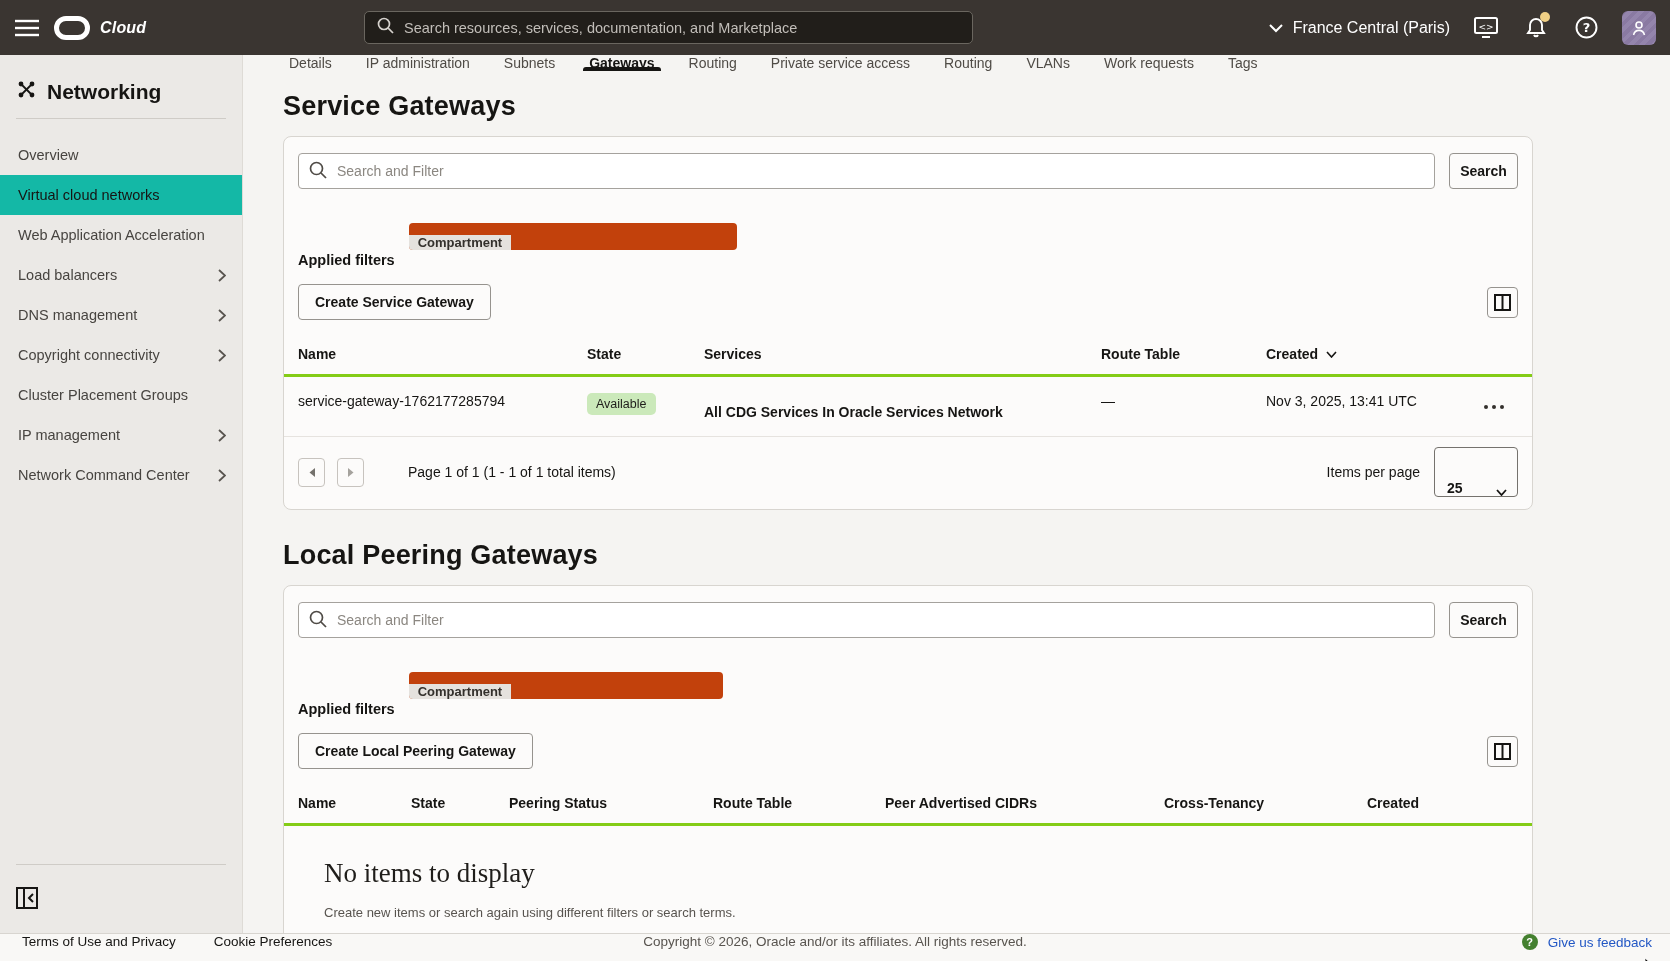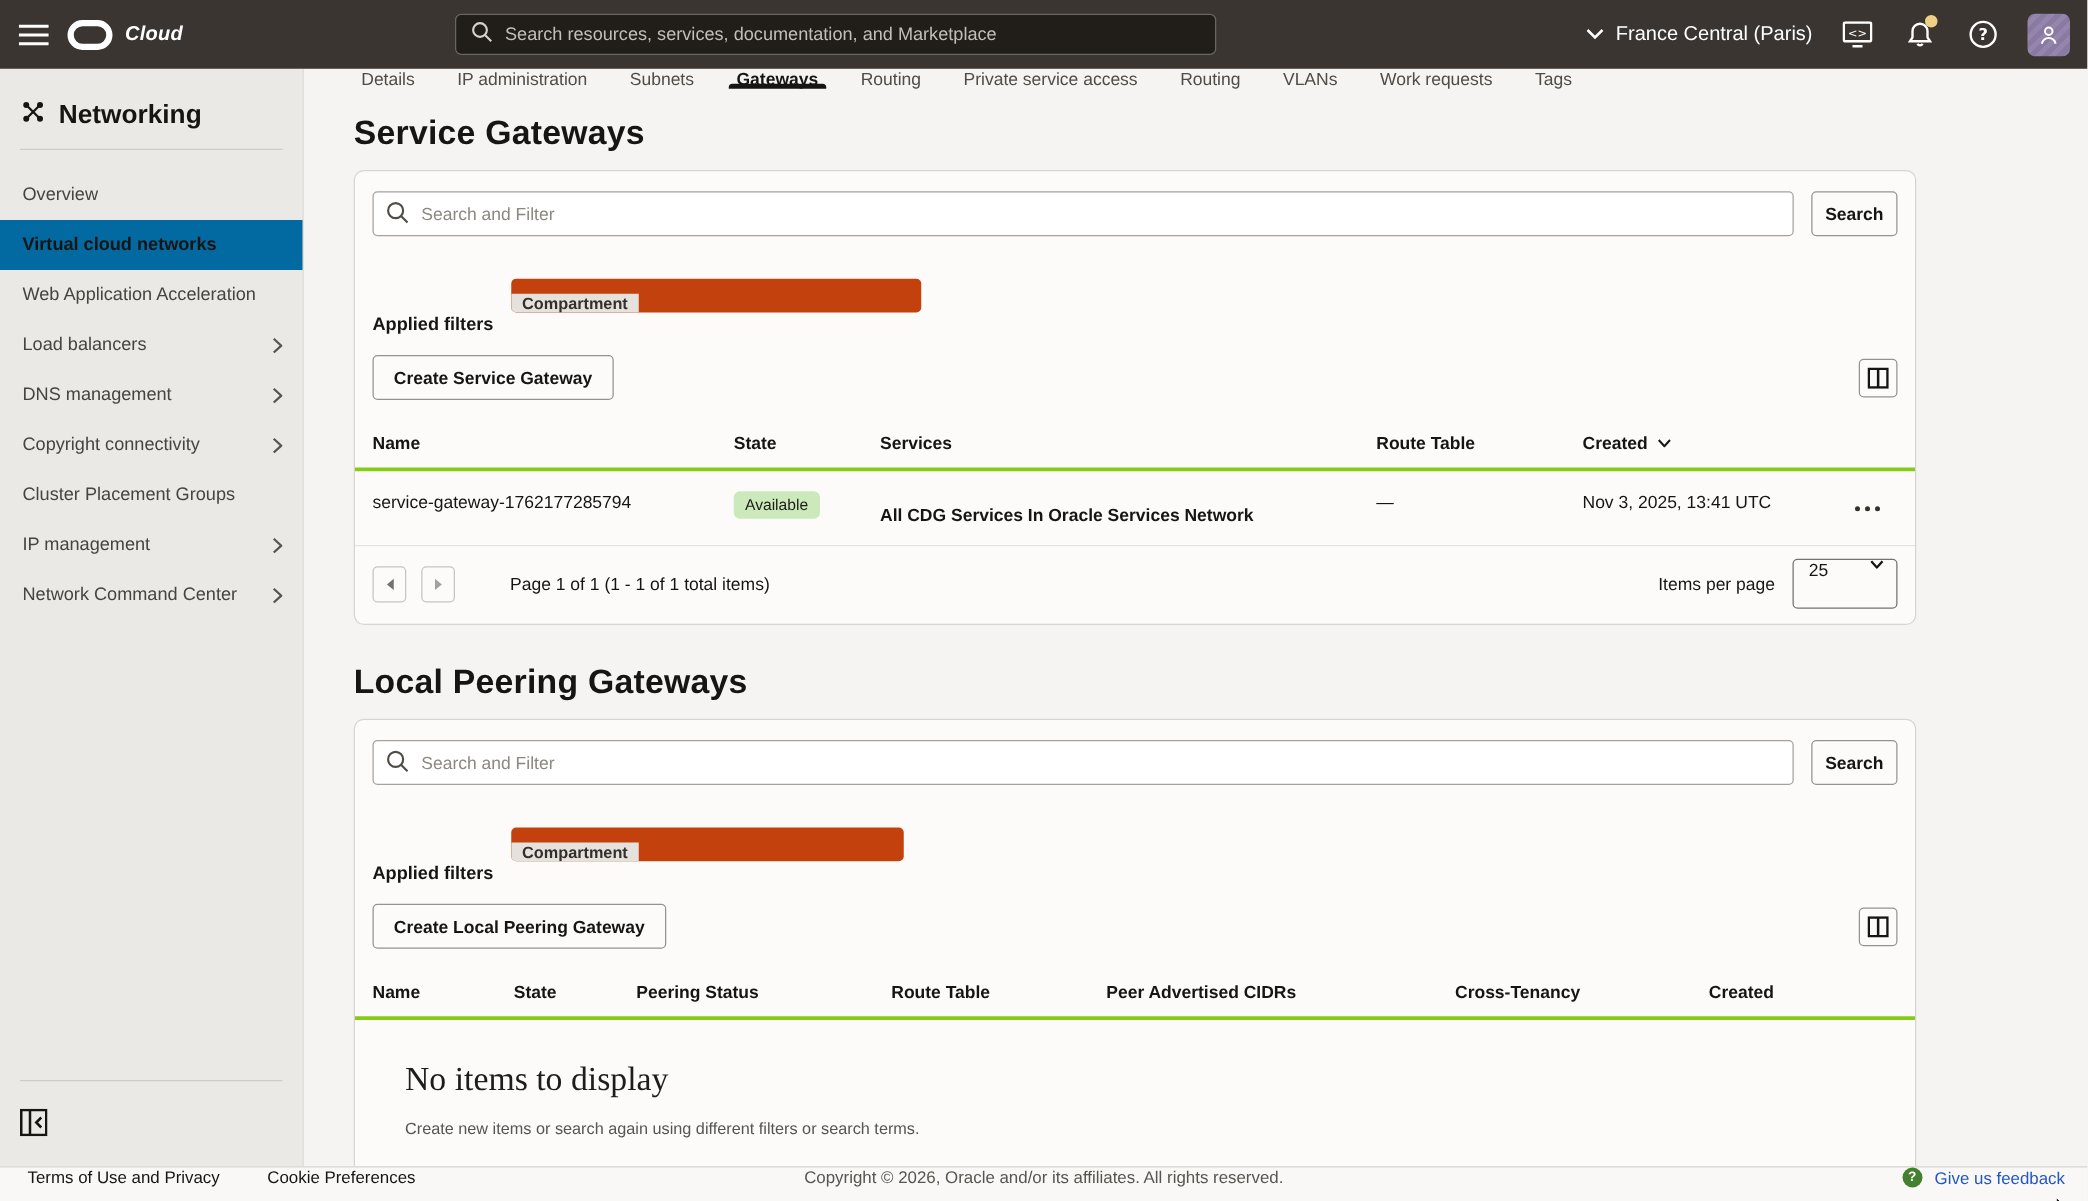--- a/index.html
+++ b/index.html
@@ -23,21 +23,21 @@
             background:repeating-linear-gradient(135deg,#8a7aa2 0 4px,#9485ac 4px 8px); cursor:pointer; }
 
   
   .shell { display:flex; height:878px; }
   .sidebar { width:243px; background:#ebe9e6; border-right:1px solid #dedbd6; display:flex; flex-direction:column; }
   .side-head { display:flex; align-items:center; gap:10px; padding:24px 16px 14px 16px; }
   .side-title { font-size:21px; font-weight:700; color:#161513; }
   .side-div { border-top:1px solid #cfccc7; margin:0 16px; }
   .side-nav { margin-top:16px; }
   .side-item { height:40px; display:flex; align-items:center; justify-content:space-between; padding:0 16px 0 18px; font-size:14.5px; color:#474440; cursor:pointer; }
-  .side-item.selected { background:#0369a1; color:#161513; font-weight:700; }
+  .side-item.selected { background:#14b8a6; color:#161513; font-weight:400; }
   .side-spacer { flex:1; }
   .collapse-btn { width:22px; height:22px; margin:22px 0 24px 16px; cursor:pointer; }
 
   
   .main { flex:1; display:flex; flex-direction:column; overflow:hidden; }
   .tabs { display:flex; gap:30px; margin-left:44px; height:42px; align-items:center; }
   .tab { position:relative; font-size:14px; color:#4f4b46; cursor:pointer; padding:0 2px; height:100%; display:flex; align-items:center; }
   .tab.active { color:#161513; font-weight:700; }
   .tab.active::after { content:""; position:absolute; left:-4px; right:-4px; bottom:0; height:4px; background:#161513; border-radius:3px 3px 0 0; }
   .content { padding:8px 0 0 40px; width:1330px; }
@@ -73,21 +73,21 @@
   .svc-cell { padding-top:27px; font-weight:700; }
   .actions-cell { display:flex; justify-content:flex-end; padding-right:24px; align-items:center; }
   .dots { display:flex; gap:4px; cursor:pointer; padding:6px; }
   .dots i { width:4px; height:4px; border-radius:50%; background:#33302c; }
 
   .pag-row { display:flex; align-items:center; padding:10px 14px 12px 14px; gap:12px; }
   .pg-btn { width:27px; height:29px; border:1px solid #c7c3be; border-radius:4px; background:#fcfbfa; display:flex; align-items:center; justify-content:center; cursor:pointer; }
   .pg-text { font-size:14px; margin-left:32px; }
   .pag-right { margin-left:auto; display:flex; align-items:center; gap:14px; }
   .ipp-label { font-size:14px; }
-  .ipp-select { width:84px; height:40px; border:1px solid #75726d; border-radius:4px; background:#fcfbfa; display:flex; align-items:flex-start; justify-content:space-between; padding:0 10px 0 12px; font-size:14px; cursor:pointer; }
+  .ipp-select { width:84px; height:50px; border:1px solid #75726d; border-radius:4px; background:#fcfbfa; display:flex; align-items:flex-end; justify-content:space-between; padding:0 10px 0 12px; font-size:14px; cursor:pointer;font-weight:bold; }
 
   .empty { padding:32px 0 44px 40px; }
   .empty-title { font-family:"Liberation Serif","DejaVu Serif",serif; font-size:27px; color:#1f1d1a; }
   .empty-sub { font-size:13px; color:#58544f; margin-top:16px; }
 
   
   .footer { height:34px; background:#f9f8f6; border-top:1px solid #d8d5d0; display:flex; align-items:flex-start; position:relative; font-size:13.5px; }
   .foot-links { display:flex; gap:38px; margin-left:22px; }
   .foot-link { color:#161513; cursor:pointer; }
   .foot-copy { position:absolute; left:50%; transform:translateX(-50%); color:#58544f; }

